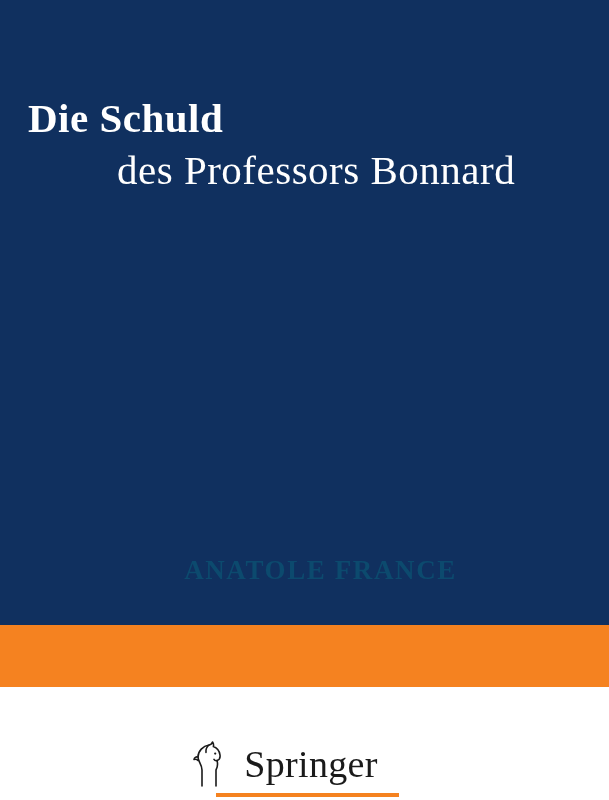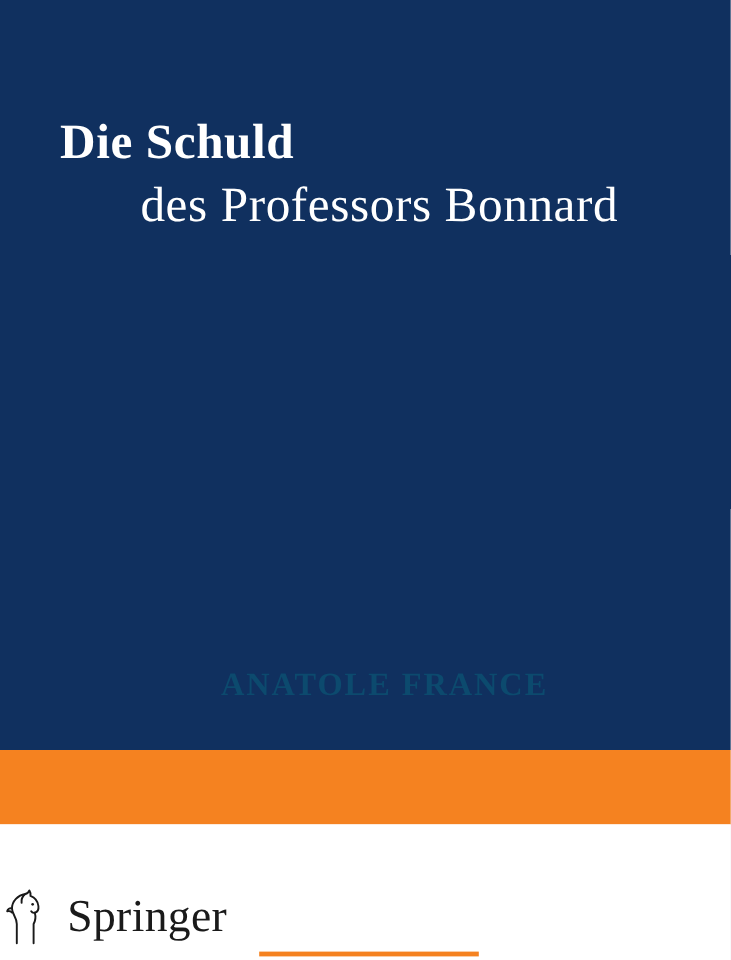--- a/index.html
+++ b/index.html
@@ -48,21 +48,21 @@
     left: 0;
     top: 92px;
     width: 609px;
   }
   .title-line1 {
     font-family: "Liberation Serif", serif;
     font-size: 41px;
     font-weight: bold;
     color: #ffffff;
     letter-spacing: 0.5px;
-    padding-left: 50px;
+    padding-left: 28px;
     line-height: 1.28;
     white-space: nowrap;
   }
   .title-line2 {
     font-family: "Liberation Serif", serif;
     font-size: 41px;
     font-weight: normal;
     color: #ffffff;
     letter-spacing: 0.5px;
     padding-left: 117px;
@@ -81,21 +81,21 @@
     color: #0c4a6e;
     letter-spacing: 1.6px;
   }
   .publisher-row {
     position: absolute;
     left: 0;
     top: 740px;
     width: 566px;
     display: flex;
     align-items: center;
-    justify-content: flex-start;
+    justify-content: center;
     gap: 12px;
   }
   .springer-logo {
     width: 44px;
     height: 48px;
     display: block;
   }
   .publisher-name {
     font-family: "Liberation Serif", serif;
     font-size: 38px;

